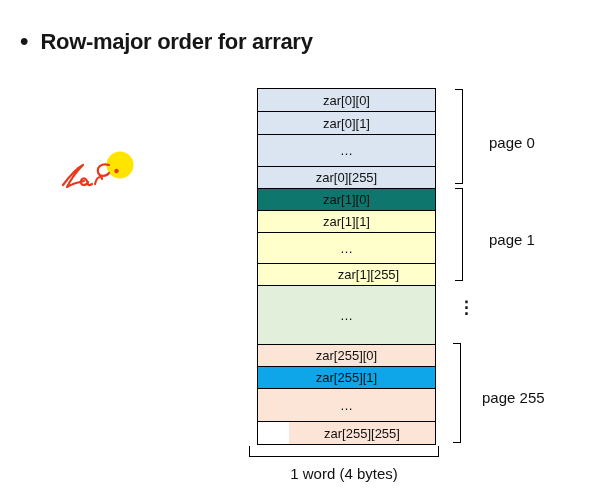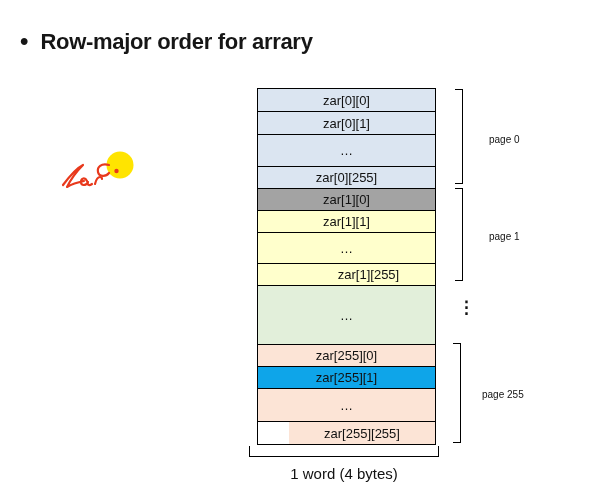--- a/index.html
+++ b/index.html
@@ -30,21 +30,21 @@
   
   .bracket-right { position:absolute; width:8px; border:1.5px solid #000; border-left:none; }
   #bracket-page0   { left:455px; top:89px;  height:95px; }
   #bracket-page1   { left:455px; top:188px; height:93px; }
   #bracket-page255 { left:453px; top:343px; height:100px; }
 
   
   .bracket-bottom { position:absolute; left:249px; top:446px; width:190px; height:11px;
                     border:1.5px solid #000; border-top:none; }
 
-  .page-label { position:absolute; font-size:10px; color:#111; white-space:nowrap; }
+  .page-label { position:absolute; font-size:15px; color:#111; white-space:nowrap; }
   #label-page0   { left:489px; top:134px; }
   #label-page1   { left:489px; top:231px; }
   #label-page255 { left:482px; top:389px; }
 
   .vdots { position:absolute; left:458px; top:297px; font-size:17px; font-weight:700; color:#111; }
 
   .width-label { position:absolute; left:249px; top:465px; width:190px;
                  text-align:center; font-size:15px; color:#111; }
 </style>
 </head>
@@ -65,21 +65,21 @@
     <path d="M56,28 C48,26 44,30 45,35 C46,40 53,40 56,36" fill="none" stroke-width="2.2" stroke-linecap="round" stroke="#e8391c"></path>
     <circle cx="63.5" cy="34" r="2.2" fill="#e8391c"></circle>
   </svg>
 
   <div class="mem">
     <div class="cell h23" style="background-color: rgb(219, 229, 241);">zar[0][0]</div>
     <div class="cell h23" style="background-color: rgb(219, 229, 241);">zar[0][1]</div>
     <div class="cell h32" style="background-color: rgb(219, 229, 241);">…</div>
     <div class="cell h22" style="background-color: rgb(219, 229, 241);">zar[0][255]</div>
 
-    <div class="cell h22" style="background-color: #a3a3a3;">zar[1][0]</div>
+    <div class="cell h22" style="background-color: #0f766e;">zar[1][0]</div>
     <div class="cell h22" style="background-color: rgb(255, 255, 204);">zar[1][1]</div>
     <div class="cell h31" style="background-color: rgb(255, 255, 204);">…</div>
     <div class="cell h22" style="background-color: rgb(255, 255, 204); padding-left: 44px;">zar[1][255]</div>
 
     <div class="cell h59" style="background-color: rgb(226, 239, 218);">…</div>
 
     <div class="cell h22" style="background-color: rgb(252, 228, 214);">zar[255][0]</div>
     <div class="cell h22" style="background-color: #0ea5e9;">zar[255][1]</div>
     <div class="cell h33" style="background-color: rgb(252, 228, 214);">…</div>
     <div class="cell h22 last" style="background-color: rgb(252, 228, 214);">zar[255][255]</div>

